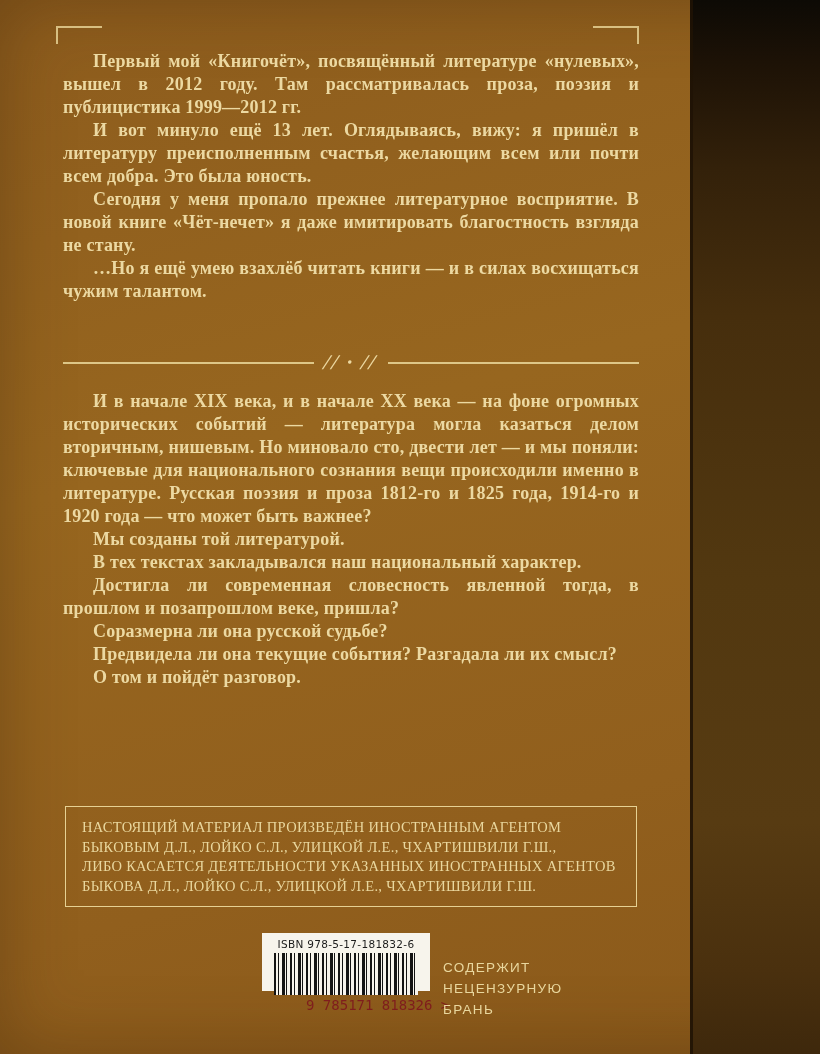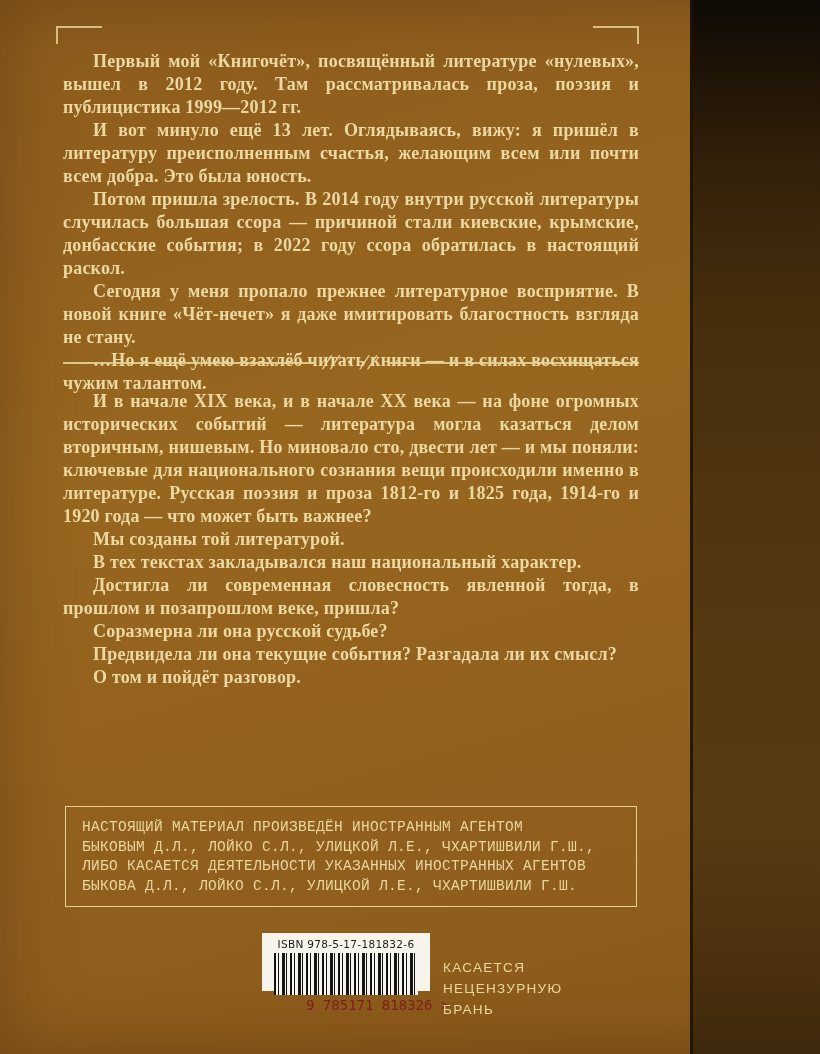--- a/index.html
+++ b/index.html
@@ -73,21 +73,21 @@
   
   .disclaimer {
     position: absolute;
     left: 65px;
     top: 806px;
     width: 572px;
     box-sizing: border-box;
     border: 1.5px solid #e6d193;
     padding: 11px 16px 10px 16px;
     color: #e9d79e;
-    font-family: Liberation Mono, monospace;
+    font-family: Liberation Serif, serif;
     font-size: 14.5px;
     line-height: 19.5px;
     letter-spacing: 0.3px;
   }
   .disclaimer div { white-space: nowrap; }
 
   
   .barcode-box {
     position: absolute;
     left: 262px;
@@ -144,21 +144,20 @@
 <div class="cover">
 
   <div class="edge-band"></div>
 
   <div class="corner tl"></div>
   <div class="corner tr"></div>
 
   <div class="textblock block1">
     <p>Первый мой «Книгочёт», посвящённый литературе «нулевых», вышел в 2012 году. Там рассматривалась проза, поэзия и публицистика 1999—2012 гг.</p>
     <p>И вот минуло ещё 13 лет. Оглядываясь, вижу: я пришёл в литературу преисполненным счастья, желающим всем или почти всем добра. Это была юность.</p>
-    <p>Потом пришла зрелость. В 2014 году внутри русской литературы случилась большая ссора — причиной стали киевские, крымские, донбасские события; в 2022 году ссора обратилась в настоящий раскол.</p>
     <p>Сегодня у меня пропало прежнее литературное восприятие. В новой книге «Чёт-нечет» я даже имитировать благостность взгляда не стану.</p>
     <p>…Но я ещё умею взахлёб читать книги — и в силах восхищаться чужим талантом.</p>
   </div>
 
   <div class="divider">
     <span class="rule"></span>
     <span class="mark">// · //</span>
     <span class="rule"></span>
   </div>
 
@@ -179,18 +178,18 @@
     <div>БЫКОВА Д.Л., ЛОЙКО С.Л., УЛИЦКОЙ Л.Е., ЧХАРТИШВИЛИ Г.Ш.</div>
   </div>
 
   <div class="barcode-box">
     <div class="isbn">ISBN 978-5-17-181832-6</div>
     <div class="bars"></div>
     <div class="digits">9 785171 818326 &gt;</div>
   </div>
 
   <div class="warning">
-    <div>КАСАЕТСЯ</div>
+    <div>СОДЕРЖИТ</div>
     <div>НЕЦЕНЗУРНУЮ</div>
     <div>БРАНЬ</div>
   </div>
 
 </div>
 
 </body></html>

